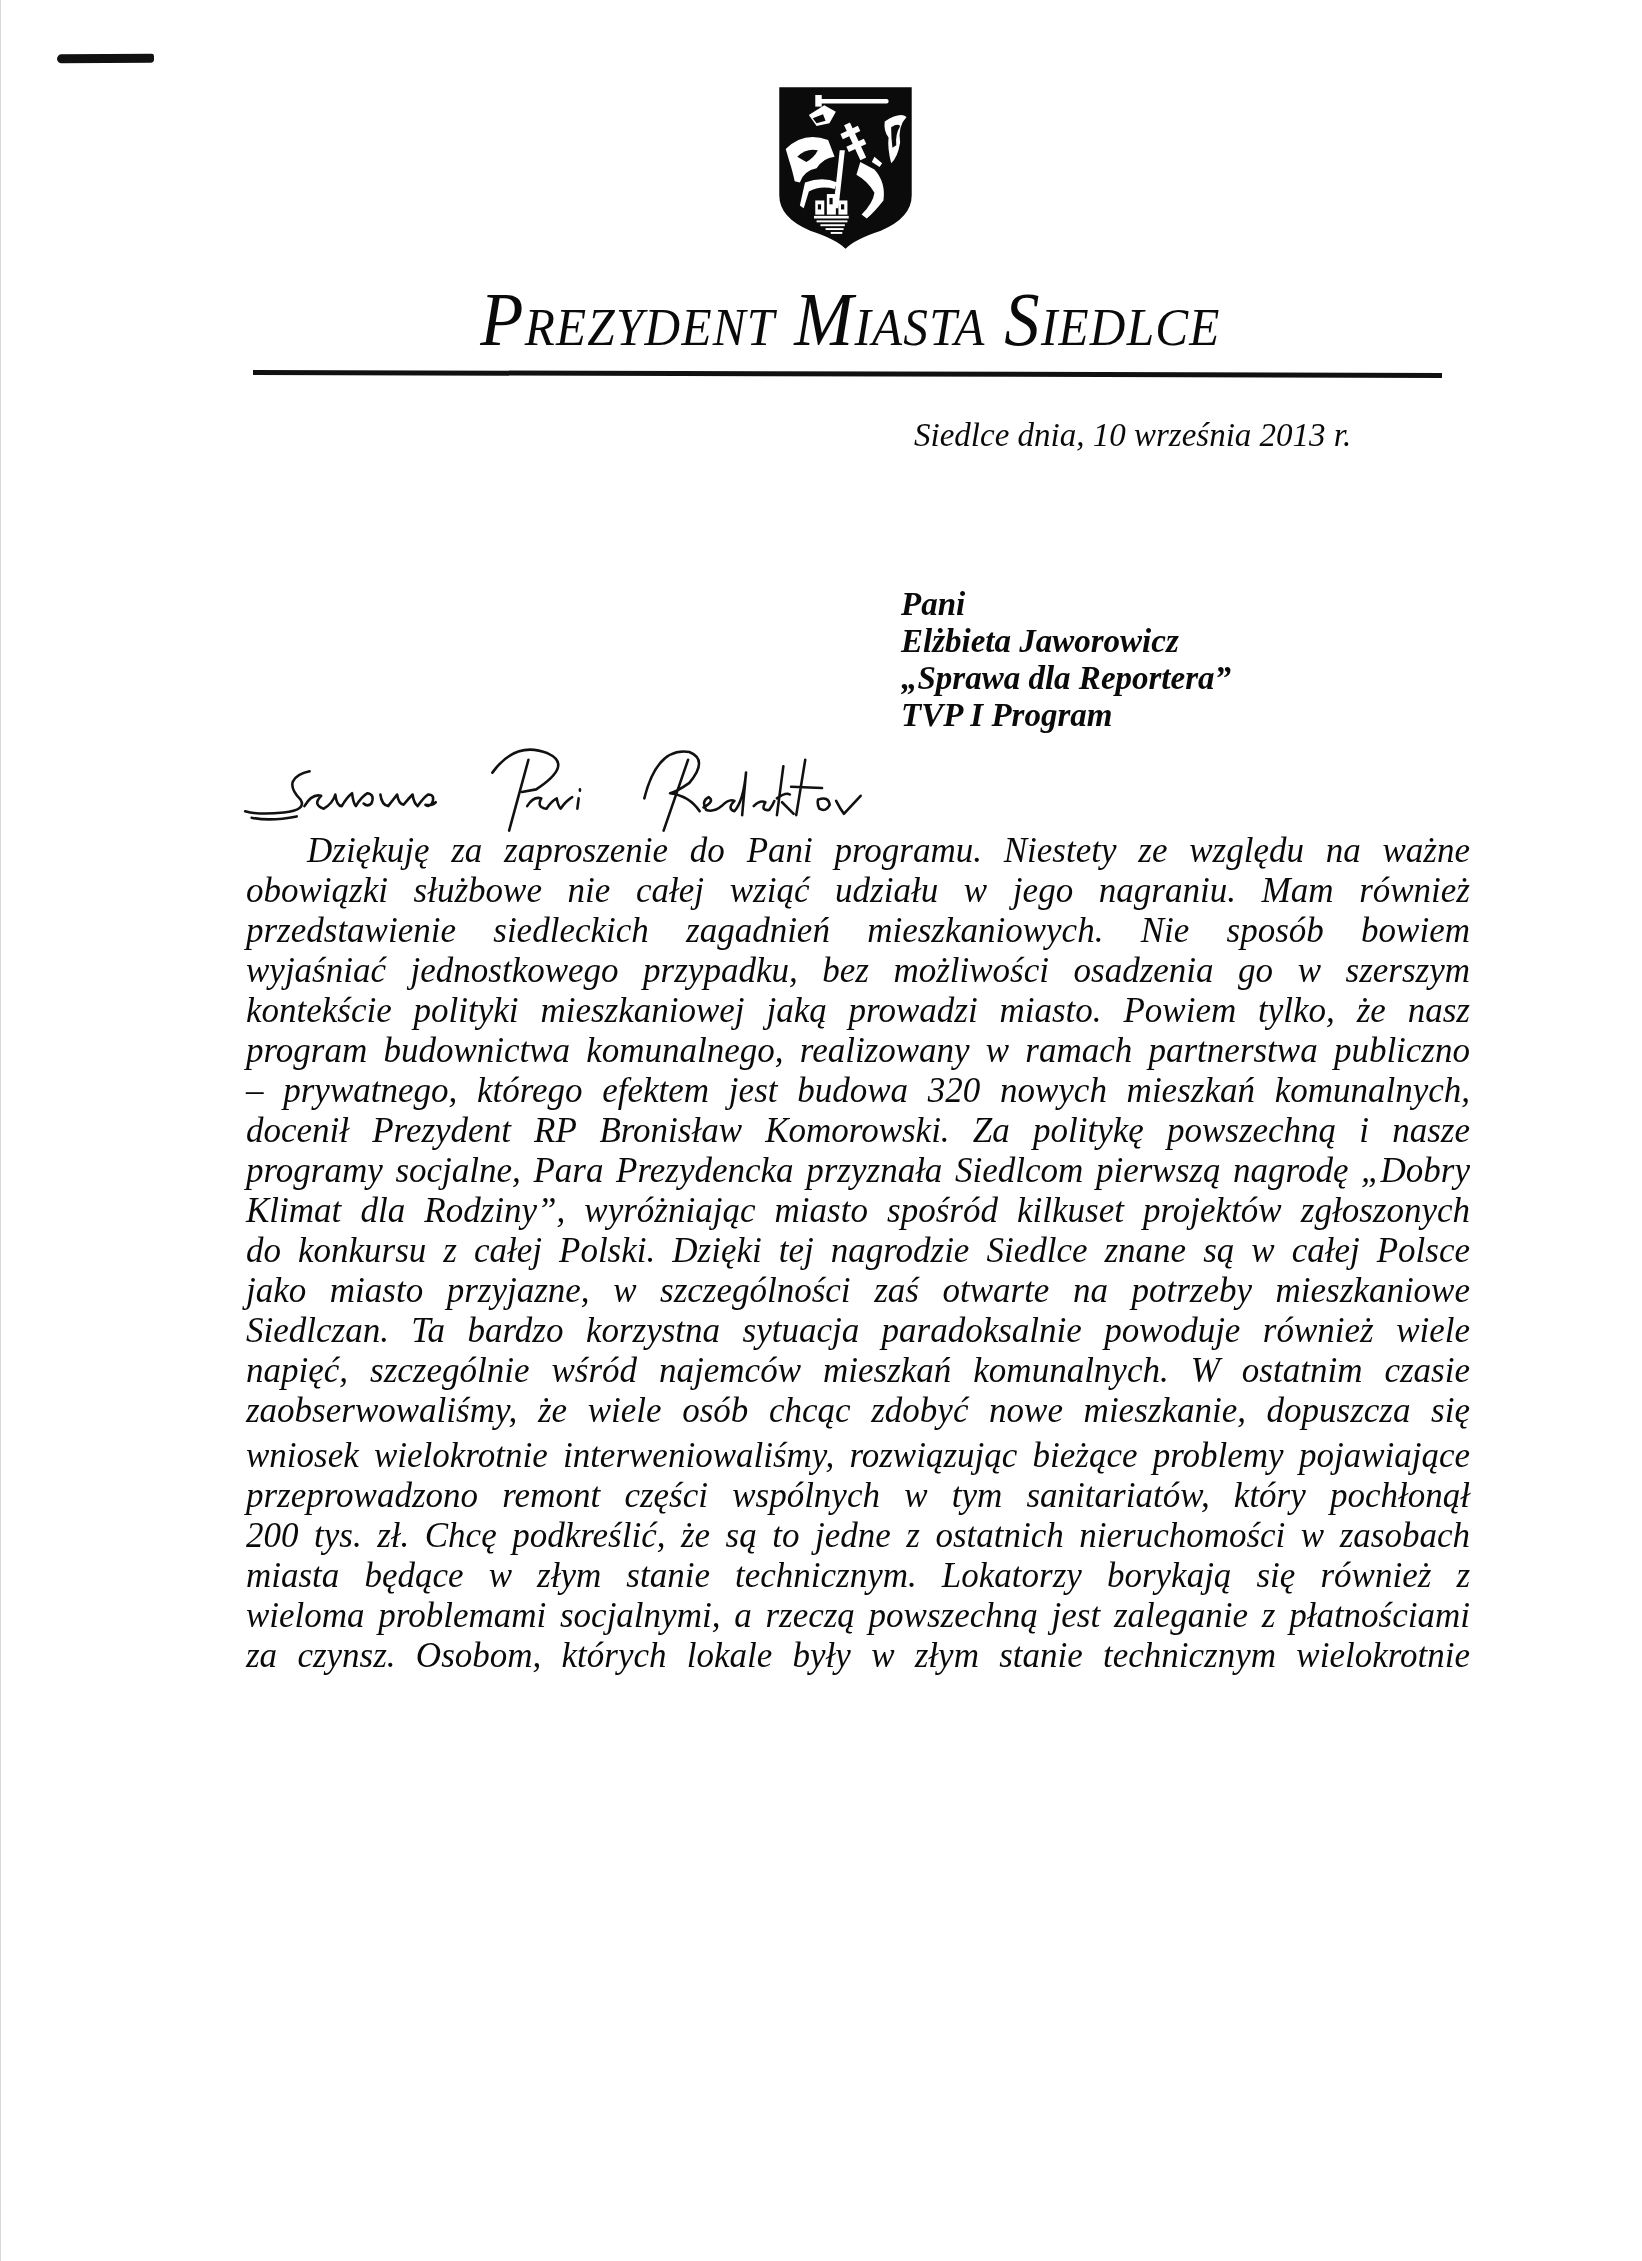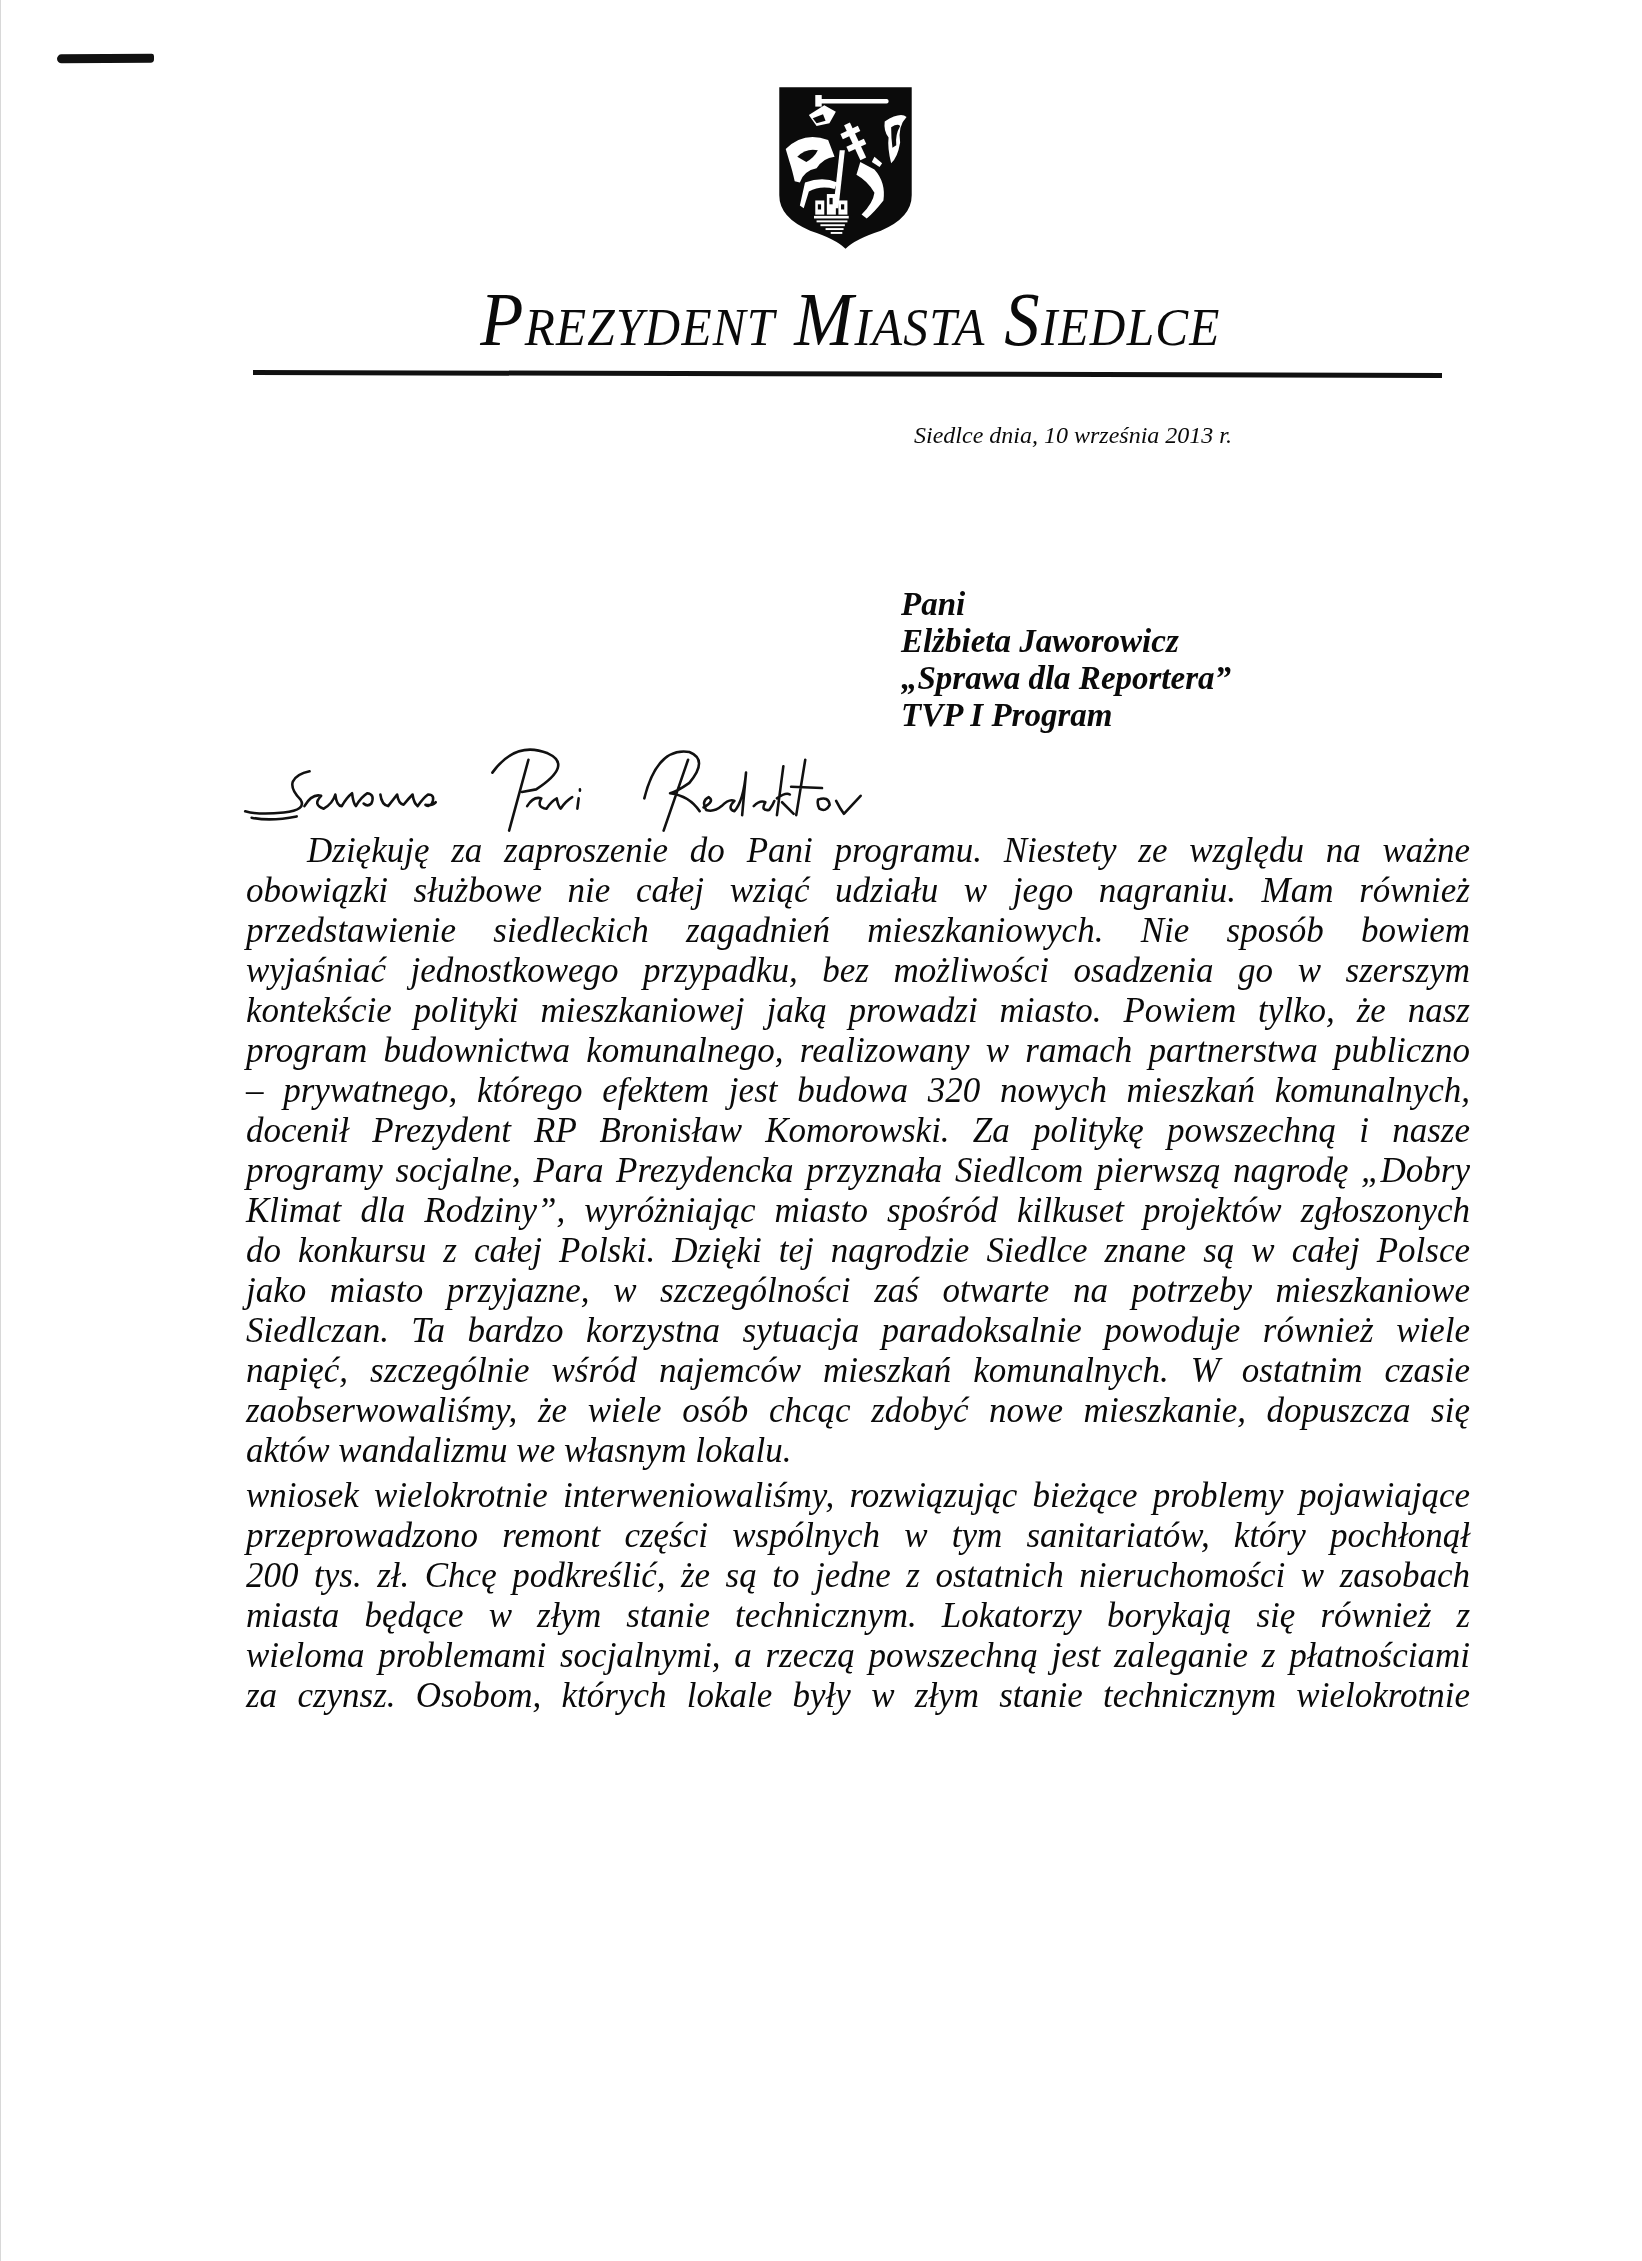--- a/index.html
+++ b/index.html
@@ -71,21 +71,21 @@
       height: 4.5px;
       background: #111;
       transform: rotate(0.14deg);
       transform-origin: left center;
     }
 
     .date-line {
       position: absolute;
       left: 914px;
       top: 419px;
-      font-size: 24px;
+      font-size: 33px;
       line-height: 32px;
       white-space: nowrap;
     }
 
     .addressee {
       position: absolute;
       left: 901px;
       top: 586px;
       font-weight: bold;
       font-size: 33px;
@@ -230,21 +230,20 @@
         <span class="line">program budownictwa komunalnego, realizowany w ramach partnerstwa publiczno</span>
         <span class="line">– prywatnego, którego efektem jest budowa 320 nowych mieszkań komunalnych,</span>
         <span class="line">docenił Prezydent RP Bronisław Komorowski. Za politykę powszechną i nasze</span>
         <span class="line">programy socjalne, Para Prezydencka przyznała Siedlcom pierwszą nagrodę „Dobry</span>
         <span class="line">Klimat dla Rodziny”, wyróżniając miasto spośród kilkuset projektów zgłoszonych</span>
         <span class="line">do konkursu z całej Polski. Dzięki tej nagrodzie Siedlce znane są w całej Polsce</span>
         <span class="line">jako miasto przyjazne, w szczególności zaś otwarte na potrzeby mieszkaniowe</span>
         <span class="line">Siedlczan. Ta bardzo korzystna sytuacja paradoksalnie powoduje również wiele</span>
         <span class="line">napięć, szczególnie wśród najemców mieszkań komunalnych. W ostatnim czasie</span>
         <span class="line">zaobserwowaliśmy, że wiele osób chcąc zdobyć nowe mieszkanie, dopuszcza się</span>
-        <span class="line last">aktów wandalizmu we własnym lokalu.</span>
       </p>
       <p style="text-indent: 0px;">
         <span class="line">wniosek wielokrotnie interweniowaliśmy, rozwiązując bieżące problemy pojawiające</span>
         <span class="line">przeprowadzono remont części wspólnych w tym sanitariatów, który pochłonął</span>
         <span class="line">200 tys. zł. Chcę podkreślić, że są to jedne z ostatnich nieruchomości w zasobach</span>
         <span class="line">miasta będące w złym stanie technicznym. Lokatorzy borykają się również z</span>
         <span class="line">wieloma problemami socjalnymi, a rzeczą powszechną jest zaleganie z płatnościami</span>
         <span class="line">za czynsz. Osobom, których lokale były w złym stanie technicznym wielokrotnie</span>
       </p>
     </div>

